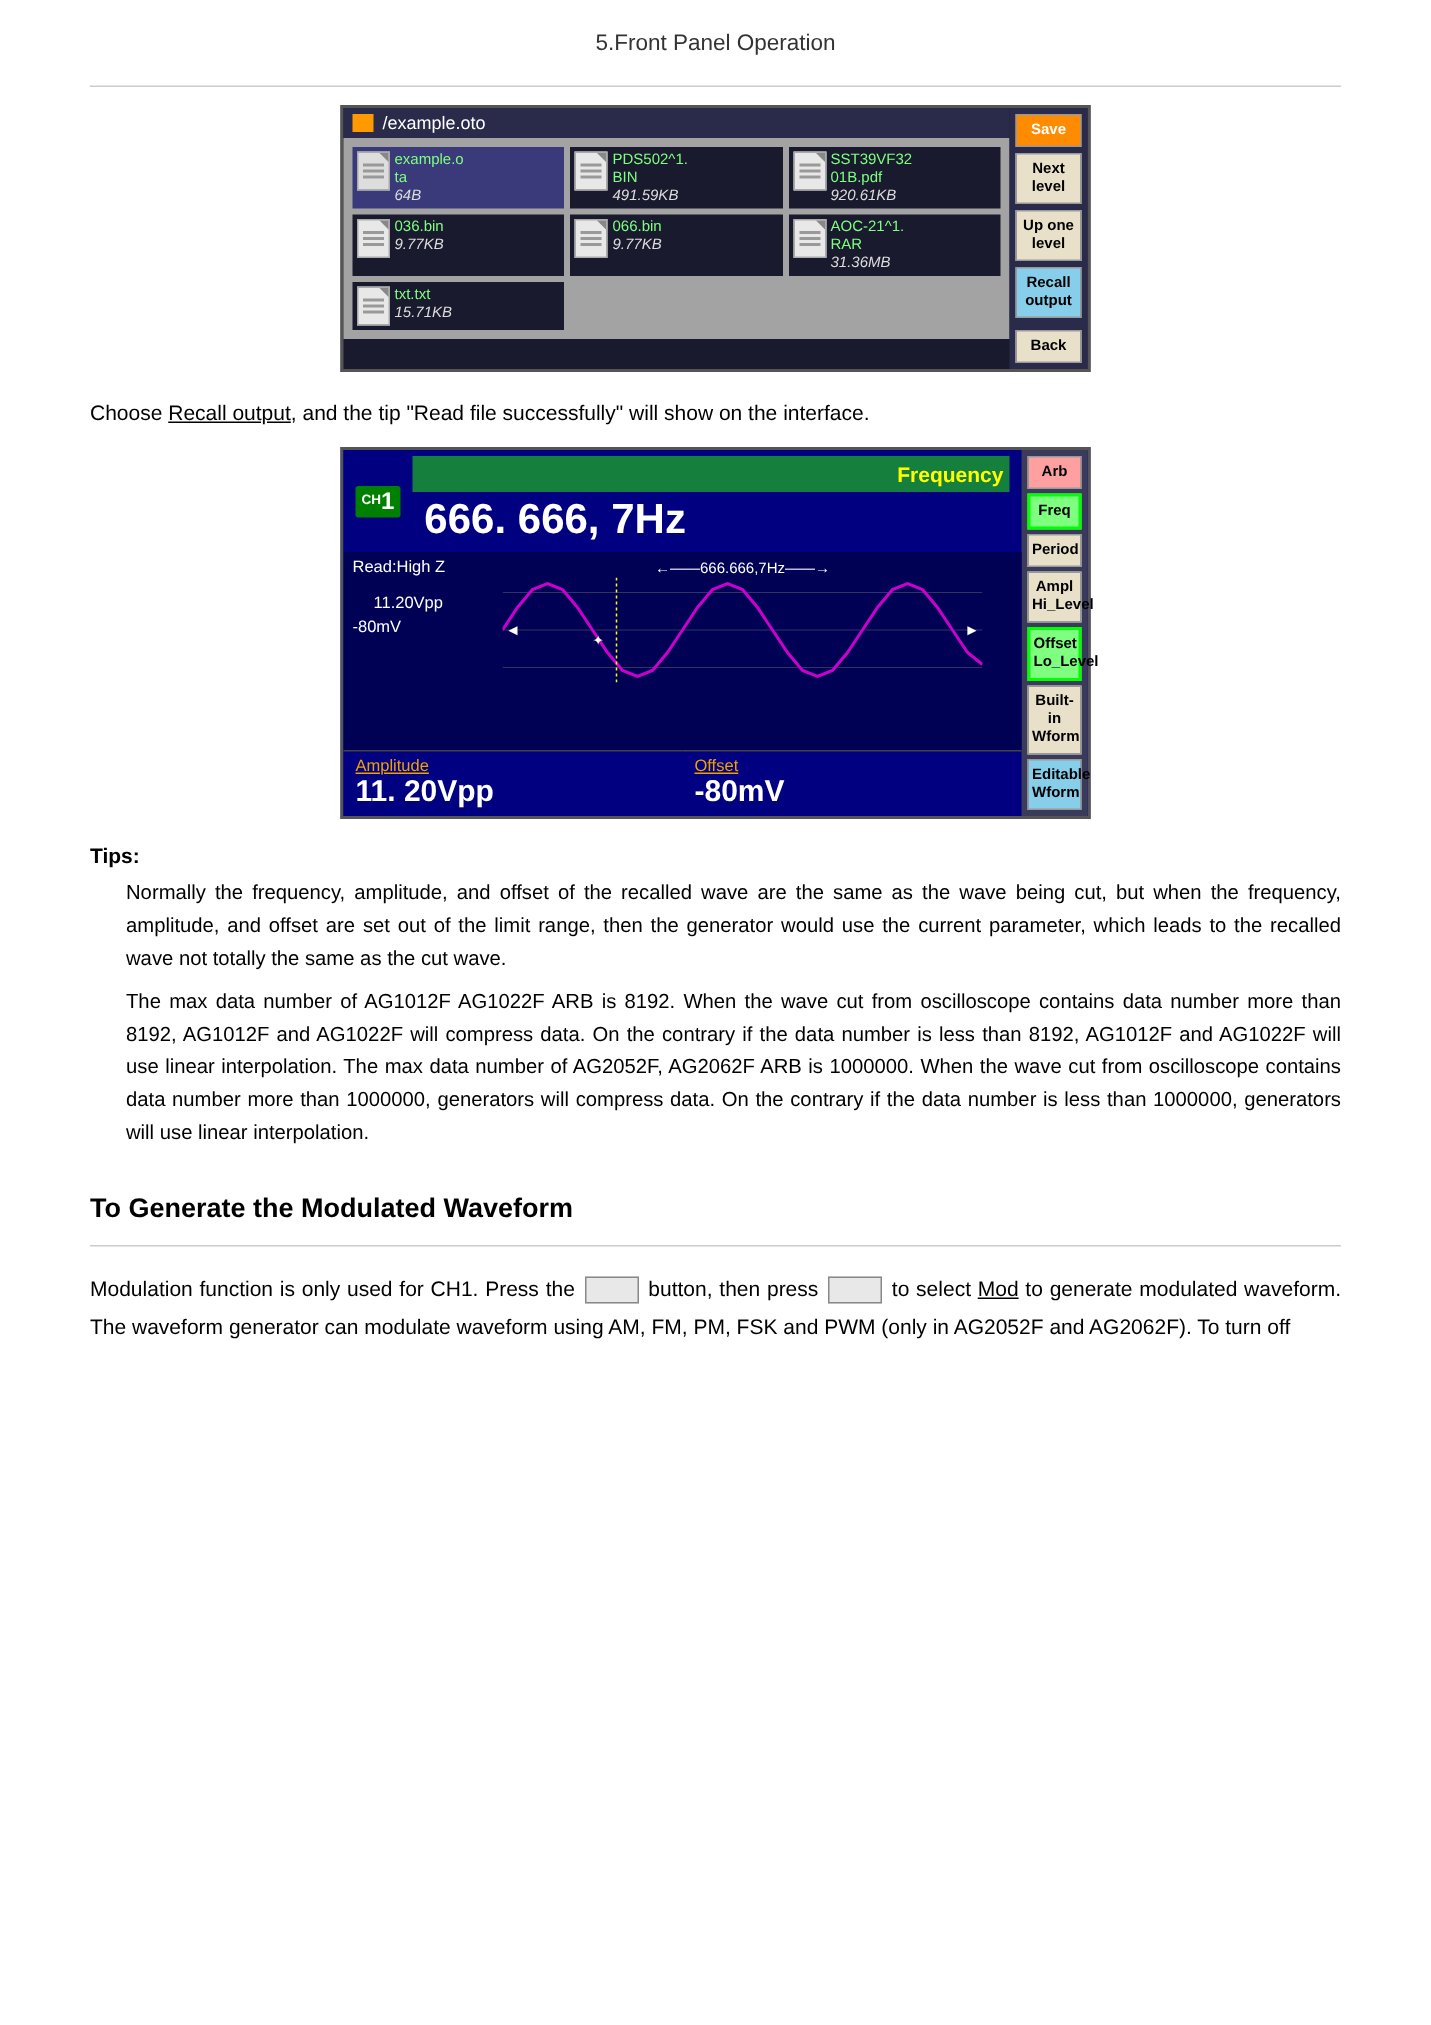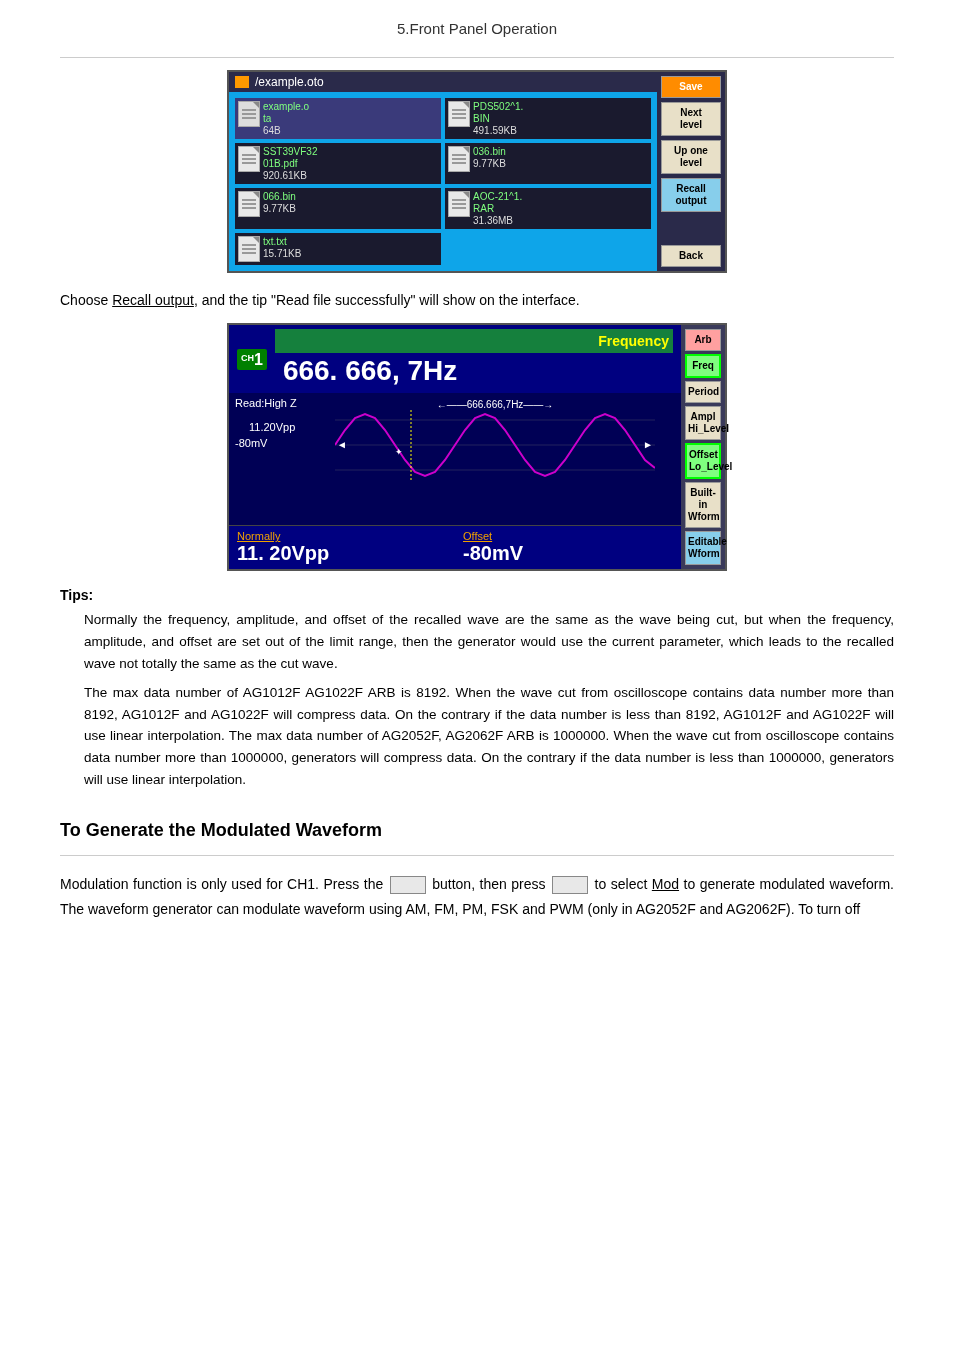--- a/index.html
+++ b/index.html
@@ -52,24 +52,24 @@
       gap: 6px;
     }
     .fb-title-icon {
       width: 14px;
       height: 12px;
       background: #f90;
       display: inline-block;
     }
     .fb-files-grid {
       display: grid;
-      grid-template-columns: repeat(2, 1fr);
+      grid-template-columns: repeat(3, 1fr);
       gap: 4px;
       padding: 6px;
-      background: #0ea5e9;
+      background: #a3a3a3;
     }
     .fb-file {
       background: #1a1a2e;
       color: #eee;
       font-size: 10px;
       display: flex;
       align-items: flex-start;
       gap: 3px;
       padding: 3px;
     }
@@ -107,23 +107,24 @@
       flex-direction: column;
     }
     .fb-file-name {
       color: #7fff7f;
       font-size: 10px;
       line-height: 1.2;
     }
     .fb-file-size {
       color: #ddd;
       font-size: 10px;
+      font-style: italic;
     }
     .fb-sidebar {
-      width: 68px;
+      width: 52px;
       background: #2a2a4a;
       display: flex;
       flex-direction: column;
       padding: 4px;
       gap: 4px;
     }
     .fb-btn {
       background: #e8e0c8;
       color: #000;
       font-size: 10px;
@@ -459,21 +460,21 @@
             <text x="308" y="38" fill="white" font-size="10">►</text>
 
             <line x1="76" y1="0" x2="76" y2="70" stroke="#ffff00" stroke-width="1" stroke-dasharray="2,2"></line>
             <text x="60" y="45" fill="white" font-size="9">✦</text>
           </svg>
         </div>
       </div>
 
       <div class="wf-bottom">
         <div class="wf-bottom-item">
-          <div class="wf-bottom-label">Normally</div>
+          <div class="wf-bottom-label">Amplitude</div>
           <div class="wf-bottom-value">11. 20Vpp</div>
         </div>
         <div class="wf-bottom-item">
           <div class="wf-bottom-label">Offset</div>
           <div class="wf-bottom-value">-80mV</div>
         </div>
       </div>
     </div>
     <div class="wf-sidebar">
       <div class="wf-btn arb">Arb</div>

